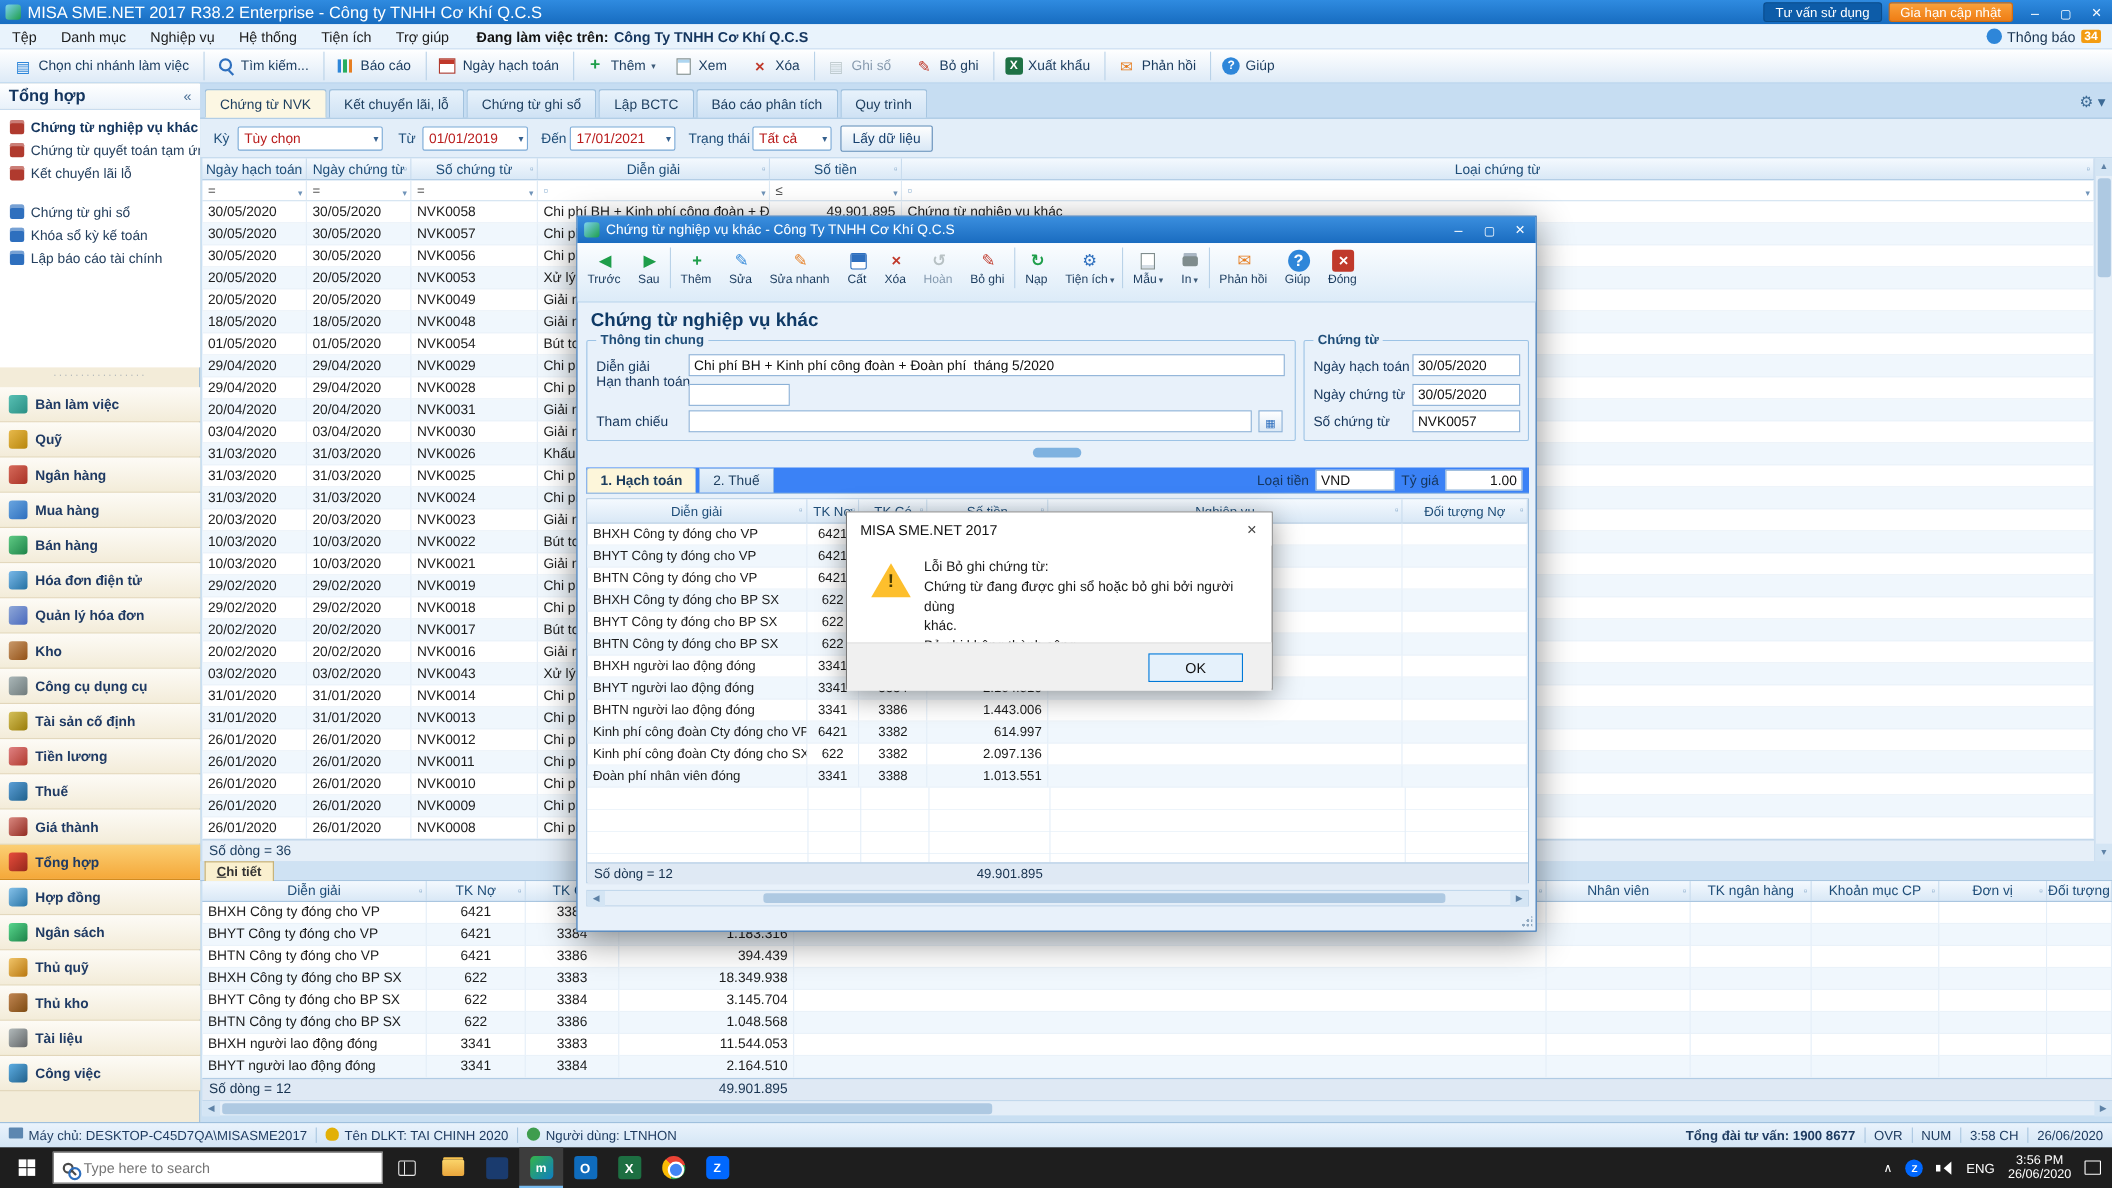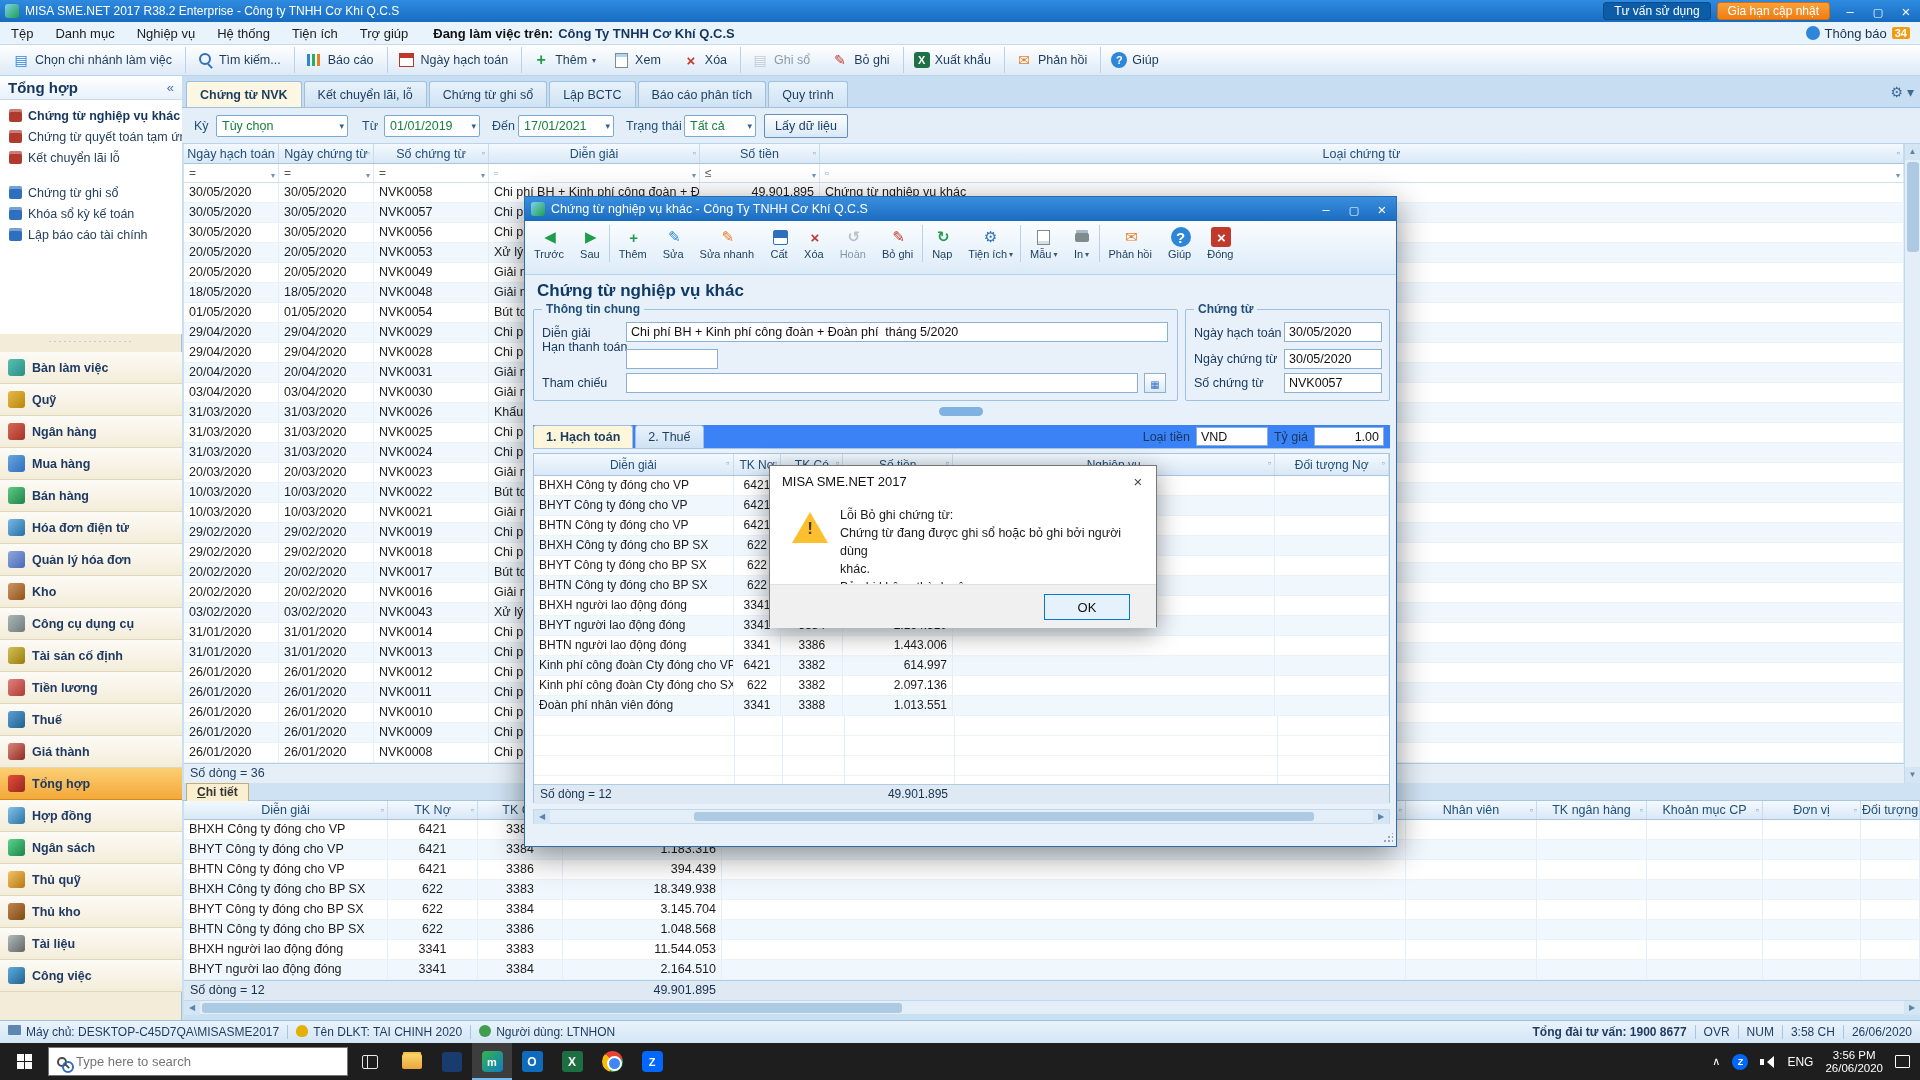--- a/index.html
+++ b/index.html
@@ -7,21 +7,21 @@
 .screen{position:relative;width:1920px;height:1080px;overflow:hidden;background:#c9dff2;
   font-family:"Liberation Sans","DejaVu Sans",sans-serif;font-size:13px;color:#17324f}
 .num{text-align:right}
 i{font-style:normal}
 
 
 .titlebar{position:absolute;left:0;top:0;width:1920px;height:22px;
   background:linear-gradient(#2f8be0,#176cc0);display:flex;align-items:center;color:#fff}
 .tb-ico{width:14px;height:14px;border-radius:3px;margin:0 6px 0 5px;
   background:linear-gradient(135deg,#7fd3f0,#1e9e4a)}
-.tb-title{font-size:12px;white-space:nowrap}
+.tb-title{font-size:15px;white-space:nowrap}
 .tb-right{margin-left:auto;display:flex;align-items:center;height:100%}
 .pill{height:18px;display:flex;align-items:center;padding:0 10px;border-radius:3px;
   font-size:12px;margin-right:6px;color:#fff;white-space:nowrap;cursor:default}
 .pill-blue{background:#0d5ca8;border:1px solid #0a4c8c}
 .pill-orange{background:linear-gradient(#f9a13b,#ef7d14);border:1px solid #d86c0a}
 .wbtn{width:28px;height:100%;display:flex;align-items:center;justify-content:center;font-size:13px;color:#fff}
 [data-name="minimize-icon"]::before{content:"–"}
 [data-name="maximize-icon"]::before{content:"▢";font-size:11px}
 [data-name="close-icon"]::before{content:"×";font-size:15px}
 
@@ -112,28 +112,28 @@
 [data-name="storekeeper-icon"]{background:linear-gradient(135deg,#c08552,#7e4b12)}
 [data-name="documents-icon"]{background:linear-gradient(135deg,#b2babb,#626567)}
 [data-name="tasks-icon"]{background:linear-gradient(135deg,#5dade2,#21618c)}
 
 
 .tabsbar{position:absolute;left:182px;top:76px;width:1738px;height:32px;background:#c6ddf2;border-bottom:1px solid #9fc0dd}
 .tabs{position:absolute;left:4px;bottom:0;display:flex}
 .tab{height:26px;display:flex;align-items:center;padding:0 13px;font-size:12.5px;color:#1c3d5e;
   background:linear-gradient(#e8f2fb,#cfe2f4);border:1px solid #9fc0dd;border-bottom:none;
   border-radius:3px 3px 0 0;margin-right:2px;white-space:nowrap}
-.tab.active{background:#fcf7e3;font-weight:bold}
+.tab.active{background:#fcf7e3;font-weight:normal}
 .gearbox{position:absolute;right:6px;top:8px;color:#3c6a95;font-size:14px}
 
 
 .filterbar{position:absolute;left:182px;top:108px;width:1738px;height:36px;background:#e3eef9;border-bottom:1px solid #bcd4ea}
 .flabel{position:absolute;font-size:12.5px;color:#1f4e79;white-space:nowrap}
 .combo{position:absolute;height:22px;background:#fff;border:1px solid #7aa9d6;border-radius:2px;
-  display:flex;align-items:center;padding:0 16px 0 5px;font-size:12.5px;color:#15803d}
+  display:flex;align-items:center;padding:0 16px 0 5px;font-size:12.5px;color:#b91c1c}
 .combo::after{content:"▾";position:absolute;right:3px;font-size:9px;color:#35608e}
 .loadbtn{position:absolute;left:582px;top:6px;width:84px;height:24px;background:linear-gradient(#fefefe,#d9e8f6);
   border:1px solid #628db8;border-radius:2px;font-size:12.5px;color:#17406e;
   display:flex;align-items:center;justify-content:center}
 .loadbtn::first-letter{text-decoration:underline}
 
 
 .gheader{position:absolute;left:184px;top:144px;width:1720px;height:20px;display:flex;
   background:linear-gradient(#f4f9fe,#d9e8f6);border-bottom:1px solid #aac6e0}
 .hc{position:relative;border-right:1px solid #c9dcee;display:flex;align-items:center;justify-content:center;

